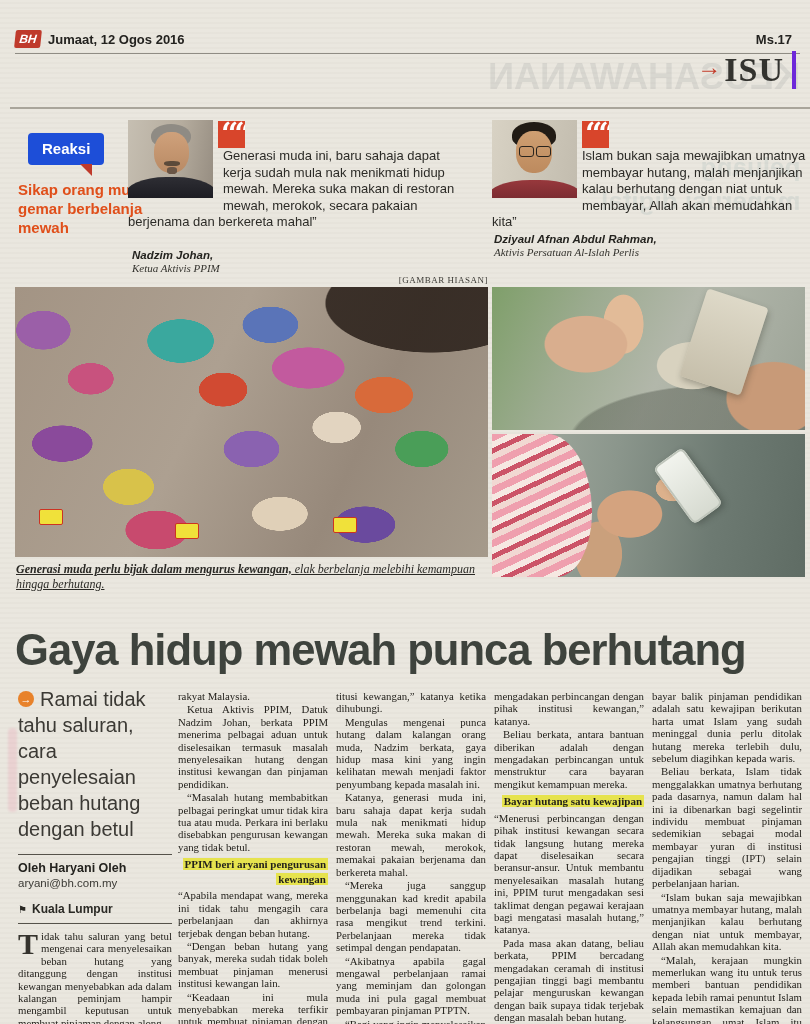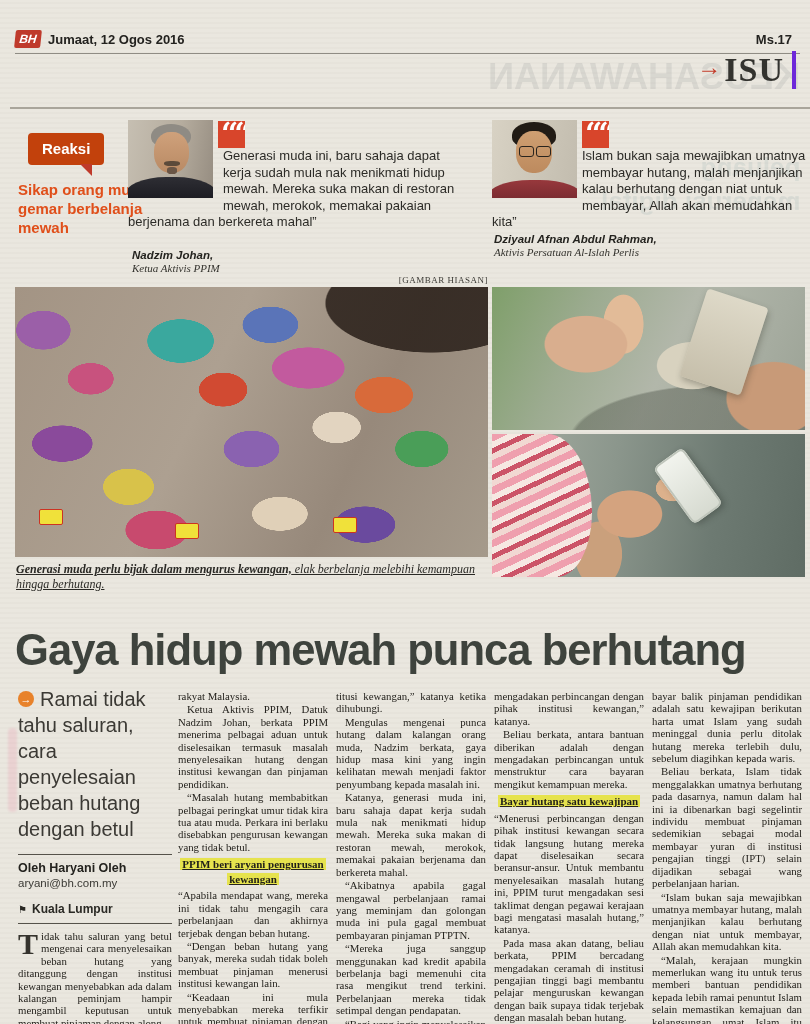--- a/index.html
+++ b/index.html
@@ -19,21 +19,21 @@
         color:#33332f;letter-spacing:1px;padding-right:8px;border-right:4px solid #6d28d9;}
   .section::before{content:"\2192";color:#c23a28;font:bold 24px "Liberation Sans",sans-serif;
         vertical-align:6px;margin-right:2px;}
   .ghost{position:absolute;transform:scaleX(-1);font-family:"Liberation Sans",sans-serif;
         font-weight:bold;pointer-events:none;white-space:nowrap;}
   .ghost-head{right:10px;top:56px;font-size:36px;color:rgba(90,100,104,.12);}
   .ghost-q{right:10px;top:150px;font-size:26px;line-height:34px;color:rgba(100,140,148,.12);text-align:left;}
   .pink-bleed{position:absolute;left:8px;top:728px;width:9px;height:84px;background:rgba(236,130,160,.20);
         border-radius:4px;filter:blur(1px);}
   
-  .badge{position:absolute;left:28px;top:133px;background:#c2410c;color:#fff;border-radius:4px;
+  .badge{position:absolute;left:28px;top:133px;background:#1d4ed8;color:#fff;border-radius:4px;
         padding:7px 14px 8px;font:bold 15px "Liberation Sans",sans-serif;}
   .badge::after{content:"";position:absolute;right:12px;bottom:-11px;border:6px solid transparent;
         border-top-color:#bf3a2b;border-right-color:#bf3a2b;}
   .topic{position:absolute;left:18px;top:180px;width:150px;font:bold 15px/19px "Liberation Sans",sans-serif;
         color:#e04f1a;}
   .headshot{position:absolute;width:85px;height:78px;overflow:hidden;}
   .hs1{left:128px;top:120px;background:linear-gradient(100deg,#c6bfb2 0%,#b5ac9e 55%,#958c80 100%);}
   .hs2{left:492px;top:120px;background:linear-gradient(100deg,#d8d2c4 0%,#c2bcae 100%);}
   .hs .hair1{position:absolute;left:23px;top:4px;width:40px;height:24px;background:#8f8b84;border-radius:50% 50% 45% 45%;}
   .hs .face1{position:absolute;left:26px;top:12px;width:35px;height:41px;border-radius:46%;
@@ -120,21 +120,21 @@
      background:#e8822a;color:#fff;font:bold 11px/16px "Liberation Sans",sans-serif;text-align:center;
      margin-right:6px;vertical-align:3px;}
   .bar{border-top:1.5px solid #55524a;margin:6px 0;}
   .by-name{font:bold 12.5px/15px "Liberation Sans",sans-serif;color:#23221e;text-align:left;}
   .by-mail{font:11.5px/14px "Liberation Sans",sans-serif;color:#3b3a35;text-align:left;margin-bottom:10px;}
   .dateline{font:bold 12px/15px "Liberation Sans",sans-serif;color:#2a2924;text-align:left;margin:12px 0 2px;}
   .dateline::before{content:"\2691";margin-right:5px;font-family:"DejaVu Sans",sans-serif;font-size:10px;}
   .dc{float:left;font:bold 30px/25px "Liberation Serif",serif;color:#35332d;padding:1px 3px 0 0;}
   .hl{background:#e6e34e;font:bold 11px/14.5px "Liberation Serif",serif;color:#201f1a;
      padding:0 2px;-webkit-box-decoration-break:clone;box-decoration-break:clone;}
-  .shp{margin:4px 0 3px !important;text-indent:0 !important;text-align:center;text-decoration:underline;}
+  .shp{margin:4px 0 3px !important;text-indent:0 !important;text-align:right;}
 </style>
 </head>
 <body>
 
 <div class="page">
 
   <div class="bh-logo">BH</div>
   <div class="mh-date">Jumaat, 12 Ogos 2016</div>
   <div class="mh-page">Ms.17</div>
   <div class="mh-rule"></div>
@@ -149,21 +149,21 @@
   <div class="headshot hs hs1">
     <div class="hair1"></div>
     <div class="face1"></div>
     <div class="mo1"></div>
     <div class="go1"></div>
     <div class="suit1"></div>
   </div>
   <div class="qicon qi1"></div>
   <div class="quote qt1">
     <span class="spacer"></span>
-    <span>Generasi muda ini, baru sahaja dapat kerja sudah mula nak menikmati hidup mewah. Mereka suka makan di restoran mewah, merokok, memakai pakaian berjenama dan berkereta mahal”</span>
+    <span>Generasi muda ini, baru sahaja dapat kerja sudah mula nak menikmati hidup mewah. Mereka suka makan di restoran mewah, merokok, secara pakaian berjenama dan berkereta mahal”</span>
   </div>
   <div class="attr at1">
     <span class="nm">Nadzim Johan,</span>
     <span class="rl">Ketua Aktivis PPIM</span>
   </div>
 
   <div class="ghost ghost-q">
     <span>peluang</span><br>
     <span>menerusi digital</span>
   </div>
@@ -222,22 +222,22 @@
     <p class="shp"><span class="hl">PPIM beri aryani pengurusan kewangan</span></p>
     <p class="ni">“Apabila mendapat wang, mereka ini tidak tahu mengagih cara perbelanjaan dan akhirnya terjebak dengan beban hutang.</p>
     <p>“Dengan beban hutang yang banyak, mereka sudah tidak boleh membuat pinjaman menerusi institusi kewangan lain.</p>
     <p>“Keadaan ini mula menyebabkan mereka terfikir untuk membuat pinjaman dengan along bagi membolehkan mereka menyelesaikan segala hutang dengan ins-</p>
   </div>
 
   <div class="col c3">
     <p class="ni">titusi kewangan,” katanya ketika dihubungi.</p>
     <p>Mengulas mengenai punca hutang dalam kalangan orang muda, Nadzim berkata, gaya hidup masa kini yang ingin kelihatan mewah menjadi faktor penyumbang kepada masalah ini.</p>
     <p>Katanya, generasi muda ini, baru sahaja dapat kerja sudah mula nak menikmati hidup mewah. Mereka suka makan di restoran mewah, merokok, memakai pakaian berjenama dan berkereta mahal.</p>
+    <p>“Mereka juga sanggup menggunakan kad kredit apabila berbelanja bagi memenuhi cita rasa mengikut trend terkini. Perbelanjaan mereka tidak setimpal dengan pendapatan.</p>
     <p>“Akibatnya apabila gagal mengawal perbelanjaan ramai yang meminjam dan golongan muda ini pula gagal membuat pembayaran pinjaman PTPTN.</p>
-    <p>“Mereka juga sanggup menggunakan kad kredit apabila berbelanja bagi memenuhi cita rasa mengikut trend terkini. Perbelanjaan mereka tidak setimpal dengan pendapatan.</p>
     <p>“Bagi yang ingin menyelesaikan masalah hutang, PPIM sedia membantu dengan cara memberi nasihat pengurusan kewangan dan</p>
   </div>
 
   <div class="col c4">
     <p class="ni">mengadakan perbincangan dengan pihak institusi kewangan,” katanya.</p>
     <p>Beliau berkata, antara bantuan diberikan adalah dengan mengadakan perbincangan untuk menstruktur cara bayaran mengikut kemampuan mereka.</p>
     <p class="shp"><span class="hl">Bayar hutang satu kewajipan</span></p>
     <p class="ni">“Menerusi perbincangan dengan pihak institusi kewangan secara tidak langsung hutang mereka dapat diselesaikan secara beransur-ansur. Untuk membantu menyelesaikan masalah hutang ini, PPIM turut mengadakan sesi taklimat dengan pegawai kerajaan bagi mengatasi masalah hutang,” katanya.</p>
     <p>Pada masa akan datang, beliau berkata, PPIM bercadang mengadakan ceramah di institusi pengajian tinggi bagi membantu pelajar menguruskan kewangan dengan baik supaya tidak terjebak dengan masalah beban hutang.</p>
 

